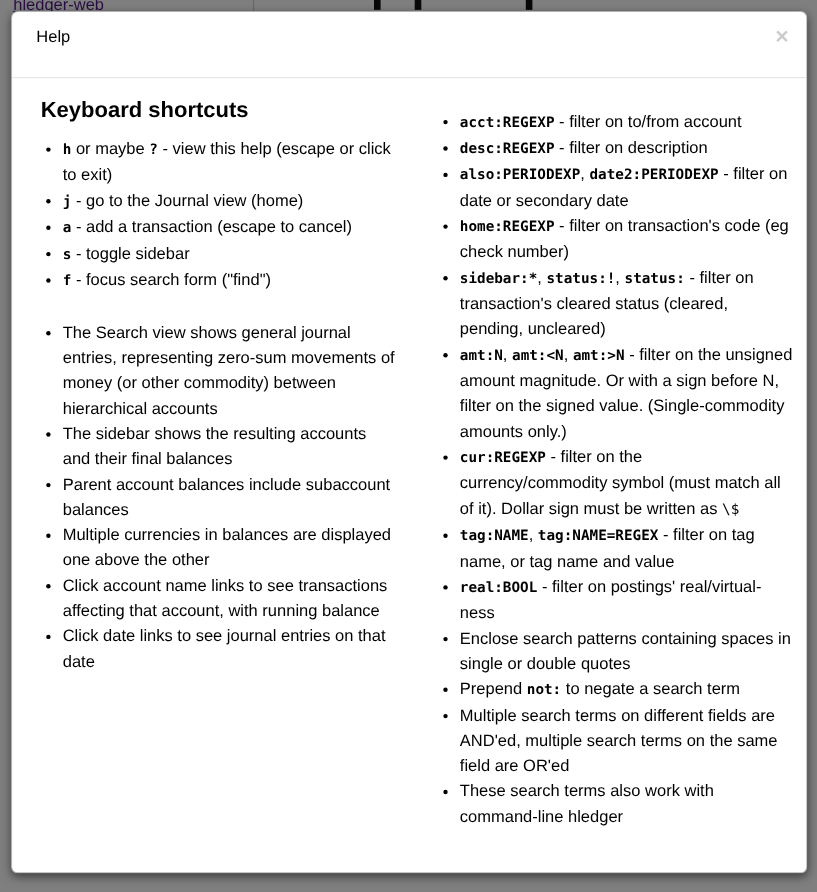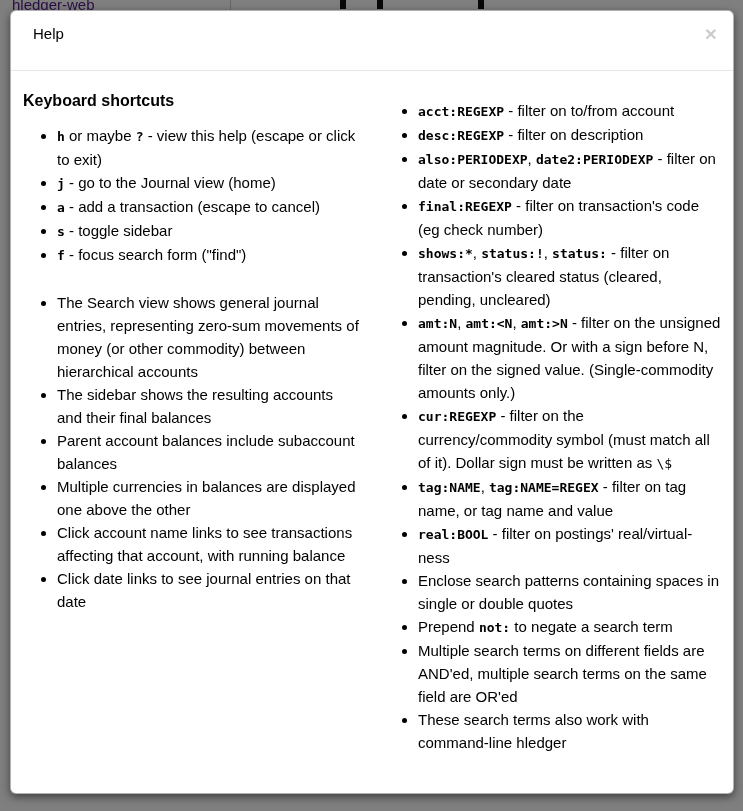--- a/index.html
+++ b/index.html
@@ -53,22 +53,22 @@
     position: absolute; right: 16px; top: 12px;
     background: none; border: none; padding: 0;
     font-size: 21px; font-weight: bold; line-height: 1;
     color: #000; opacity: 0.2; cursor: pointer;
     font-family: "Liberation Sans", sans-serif;
   }
   .modal-body { display: flex; padding-top: 16px; }
   .col { width: 50%; padding: 0 12px; font-size: 15px; line-height: 23px; }
 
   .sec-heading {
-    font-weight: bold; font-size: 16px;
-    margin: 0 0 0 0; padding-top: 2px;
+    font-weight: bold; font-size: 20px;
+    margin: 0 0 0 14px; padding-top: 2px;
   }
   .col ul {
     margin: 12px 0 24px 0;
     padding-left: 34px;
   }
   .col li { margin: 0; }
 
   code.kbd {
     font-family: "DejaVu Sans Mono", monospace;
     font-weight: bold; font-size: 13px; color: #000;
@@ -112,22 +112,22 @@
           <li>Multiple currencies in balances are displayed one above the other</li>
           <li>Click account name links to see transactions affecting that account, with running balance</li>
           <li>Click date links to see journal entries on that date</li>
         </ul>
       </div>
     <div class="col" id="col-right">
         <ul>
           <li><code class="kbd">acct:REGEXP</code> - filter on to/from account</li>
           <li><code class="kbd">desc:REGEXP</code> - filter on description</li>
           <li><code class="kbd">also:PERIODEXP</code>, <code class="kbd">date2:PERIODEXP</code> - filter on date or secondary date</li>
-          <li><code class="kbd">final:REGEXP</code> - filter on transaction's code (eg check number)</li>
-          <li><code class="kbd">shows:*</code>, <code class="kbd">status:!</code>, <code class="kbd">status:</code> - filter on transaction's cleared status (cleared, pending, uncleared)</li>
+          <li><code class="kbd">home:REGEXP</code> - filter on transaction's code (eg check number)</li>
+          <li><code class="kbd">sidebar:*</code>, <code class="kbd">status:!</code>, <code class="kbd">status:</code> - filter on transaction's cleared status (cleared, pending, uncleared)</li>
           <li><code class="kbd">amt:N</code>, <code class="kbd">amt:&lt;N</code>, <code class="kbd">amt:&gt;N</code> - filter on the unsigned amount magnitude. Or with a sign before N, filter on the signed value. (Single-commodity amounts only.)</li>
           <li><code class="kbd">cur:REGEXP</code> - filter on the currency/commodity symbol (must match all of it). Dollar sign must be written as <code class="mono">\$</code></li>
           <li><code class="kbd">tag:NAME</code>, <code class="kbd">tag:NAME=REGEX</code> - filter on tag name, or tag name and value</li>
           <li><code class="kbd">real:BOOL</code> - filter on postings' real/virtual-ness</li>
           <li>Enclose search patterns containing spaces in single or double quotes</li>
           <li>Prepend <code class="kbd">not:</code> to negate a search term</li>
           <li>Multiple search terms on different fields are AND'ed, multiple search terms on the same field are OR'ed</li>
           <li>These search terms also work with command-line hledger</li>
         </ul>
       </div>

